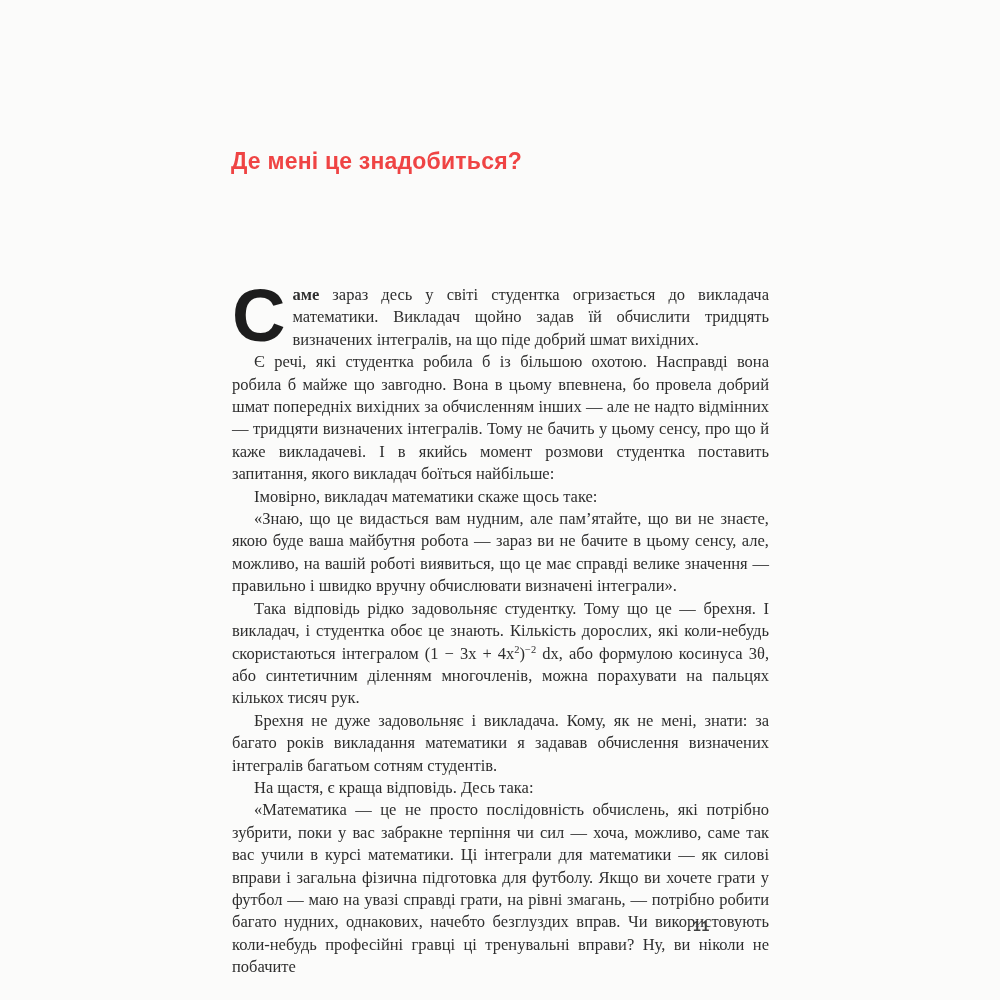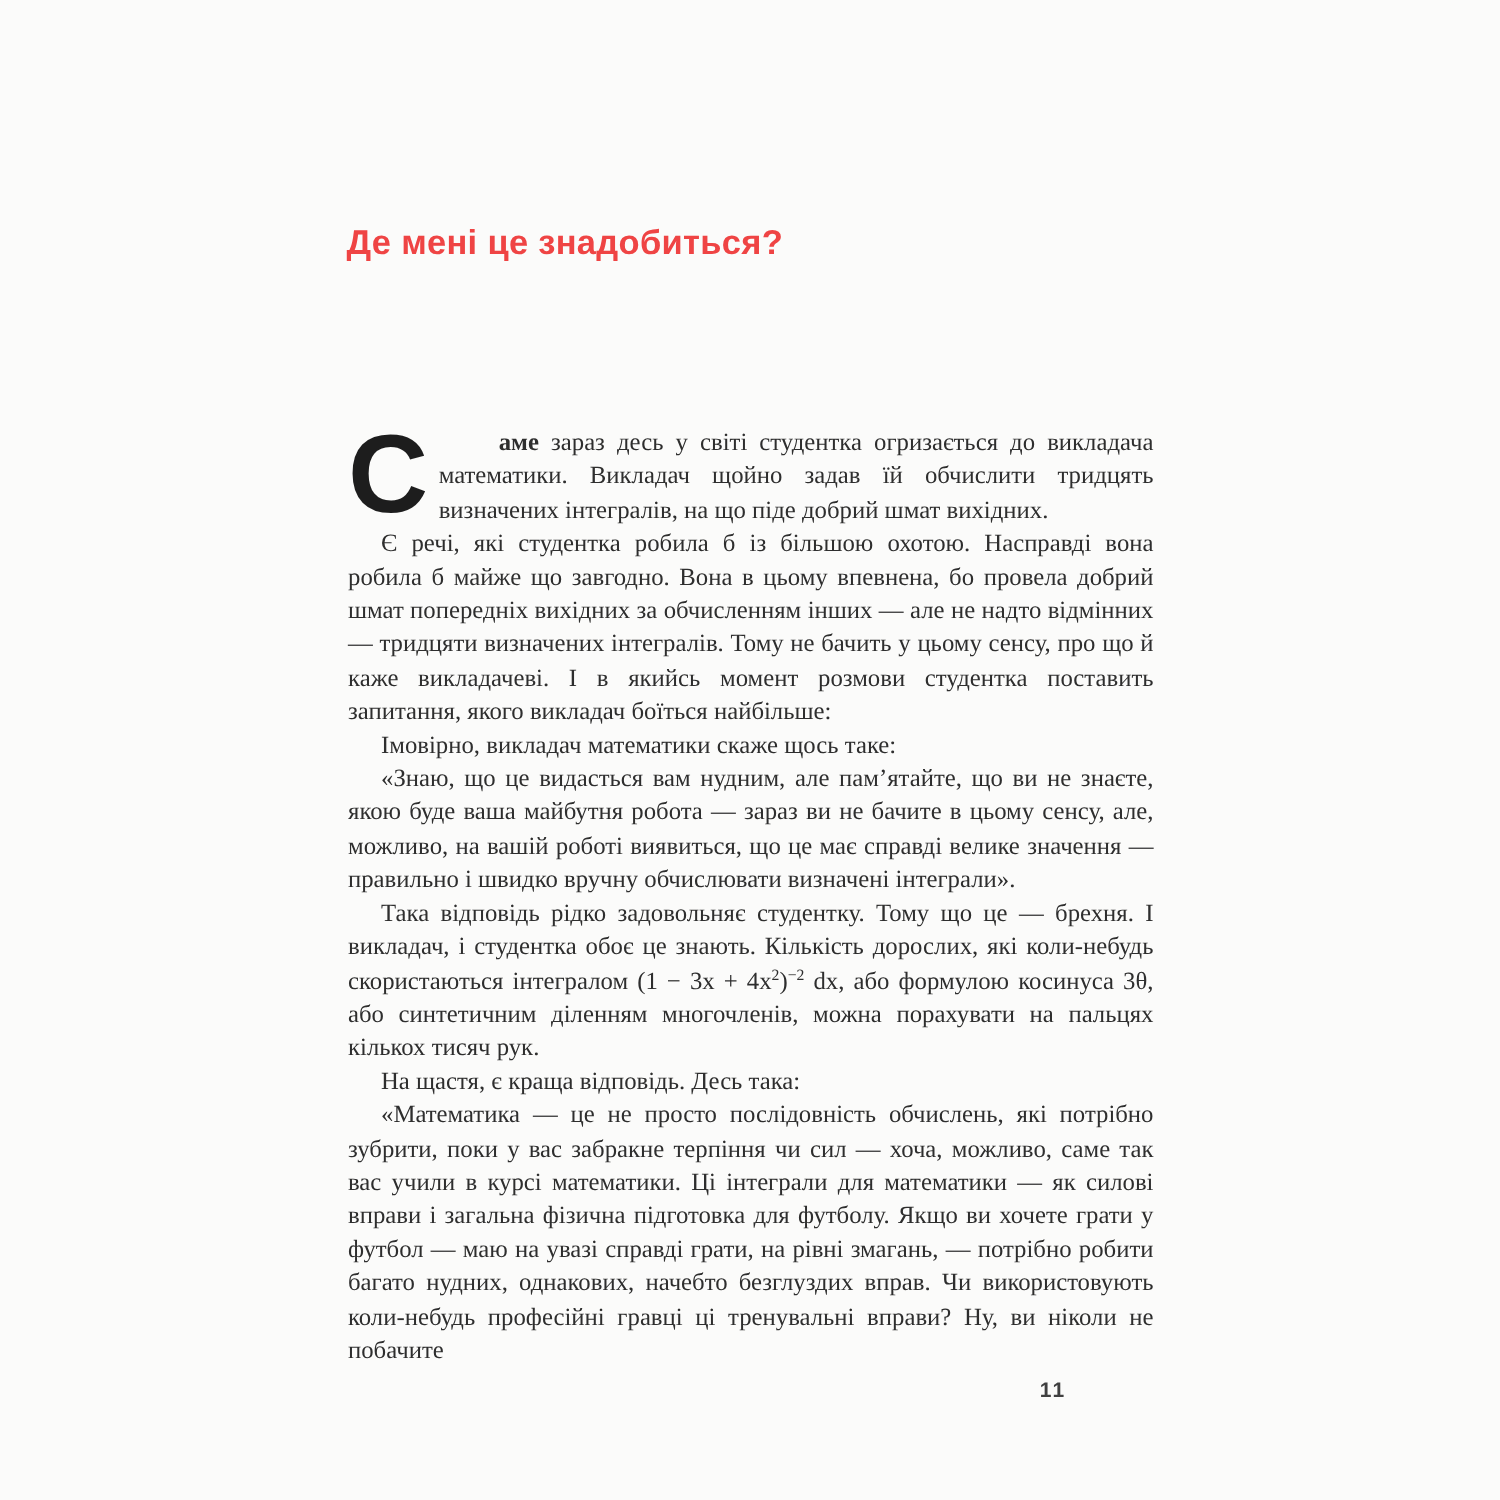--- a/index.html
+++ b/index.html
@@ -48,21 +48,21 @@
   }
   .dropcap {
     float: left;
     font-family: "Liberation Sans", sans-serif;
     font-weight: 700;
     font-size: 74px;
     line-height: 57px;
     padding: 3px 7px 0 0;
     color: #1d1d1d;
   }
-  .b  { font-weight: bold; margin-left: 40px; }
+  .b  { font-weight: bold; }
   .it { }
   .sup {
     font-size: 10.5px;
     position: relative;
     top: -5.5px;
     line-height: 0;
   }
   .page-number {
     position: absolute;
     left: 680px;
@@ -81,18 +81,19 @@
 
 <div class="book-page">
   <h1 class="chapter-title">Де мені це знадобиться?</h1>
 
   <div class="page-body">
       <p class="para opening"><span class="dropcap">С</span><span class="b">аме</span> зараз десь у світі студентка огризається до викладача математики. Викладач щойно задав їй обчислити тридцять визначених інтегралів, на що піде добрий шмат вихідних.</p>
       <p class="para indent">Є речі, які студентка робила б із більшою охотою. Насправді вона робила б майже що завгодно. Вона в цьому впевнена, бо провела добрий шмат попередніх вихідних за обчисленням інших — але не <span class="it">надто</span> відмінних — тридцяти визначених інтегралів. Тому не бачить у цьому сенсу, про що й каже викладачеві. І в якийсь момент розмови студентка поставить запитання, якого викладач боїться найбільше:</p>
       <p class="para indent">Імовірно, викладач математики скаже щось таке:</p>
       <p class="para indent">«Знаю, що це видасться вам нудним, але пам’ятайте, що ви не знаєте, якою буде ваша майбутня робота — зараз ви не бачите в цьому сенсу, але, можливо, на вашій роботі виявиться, що це має справді велике значення — правильно і швидко вручну обчислювати визначені інтеграли».</p>
       <p class="para indent">Така відповідь рідко задовольняє студентку. Тому що це — брехня. І викладач, і студентка обоє це знають. Кількість дорослих, які коли-небудь скористаються інтегралом (1 − 3<span class="it">x</span> + 4<span class="it">x</span><span class="sup">2</span>)<span class="sup">−2</span> <span class="it">dx</span>, або формулою косинуса 3θ, або синтетичним діленням многочленів, можна порахувати на пальцях кількох тисяч рук.</p>
+      <p class="para indent">Брехня не дуже задовольняє і викладача. Кому, як не мені, знати: за багато років викладання математики я задавав обчислення визначених інтегралів багатьом сотням студентів.</p>
       <p class="para indent">На щастя, є краща відповідь. Десь така:</p>
       <p class="para indent">«Математика — це не просто послідовність обчислень, які потрібно зубрити, поки у вас забракне терпіння чи сил — хоча, можливо, саме так вас учили в курсі <span class="it">математики</span>. Ці інтеграли для математики — як силові вправи і загальна фізична підготовка для футболу. Якщо ви хочете грати у футбол — маю на увазі <span class="it">справді грати</span>, на рівні змагань, — потрібно робити багато нудних, однакових, начебто безглуздих вправ. Чи <span class="it">використовують</span> коли-небудь професійні гравці ці тренувальні вправи? Ну, ви ніколи не побачите</p>
     </div>
 
   <div class="page-number">11</div>
 </div>
 
 </body></html>

